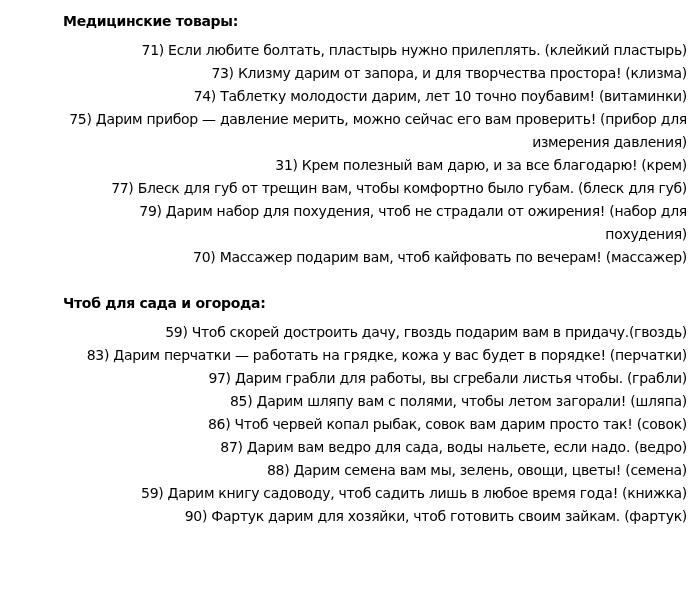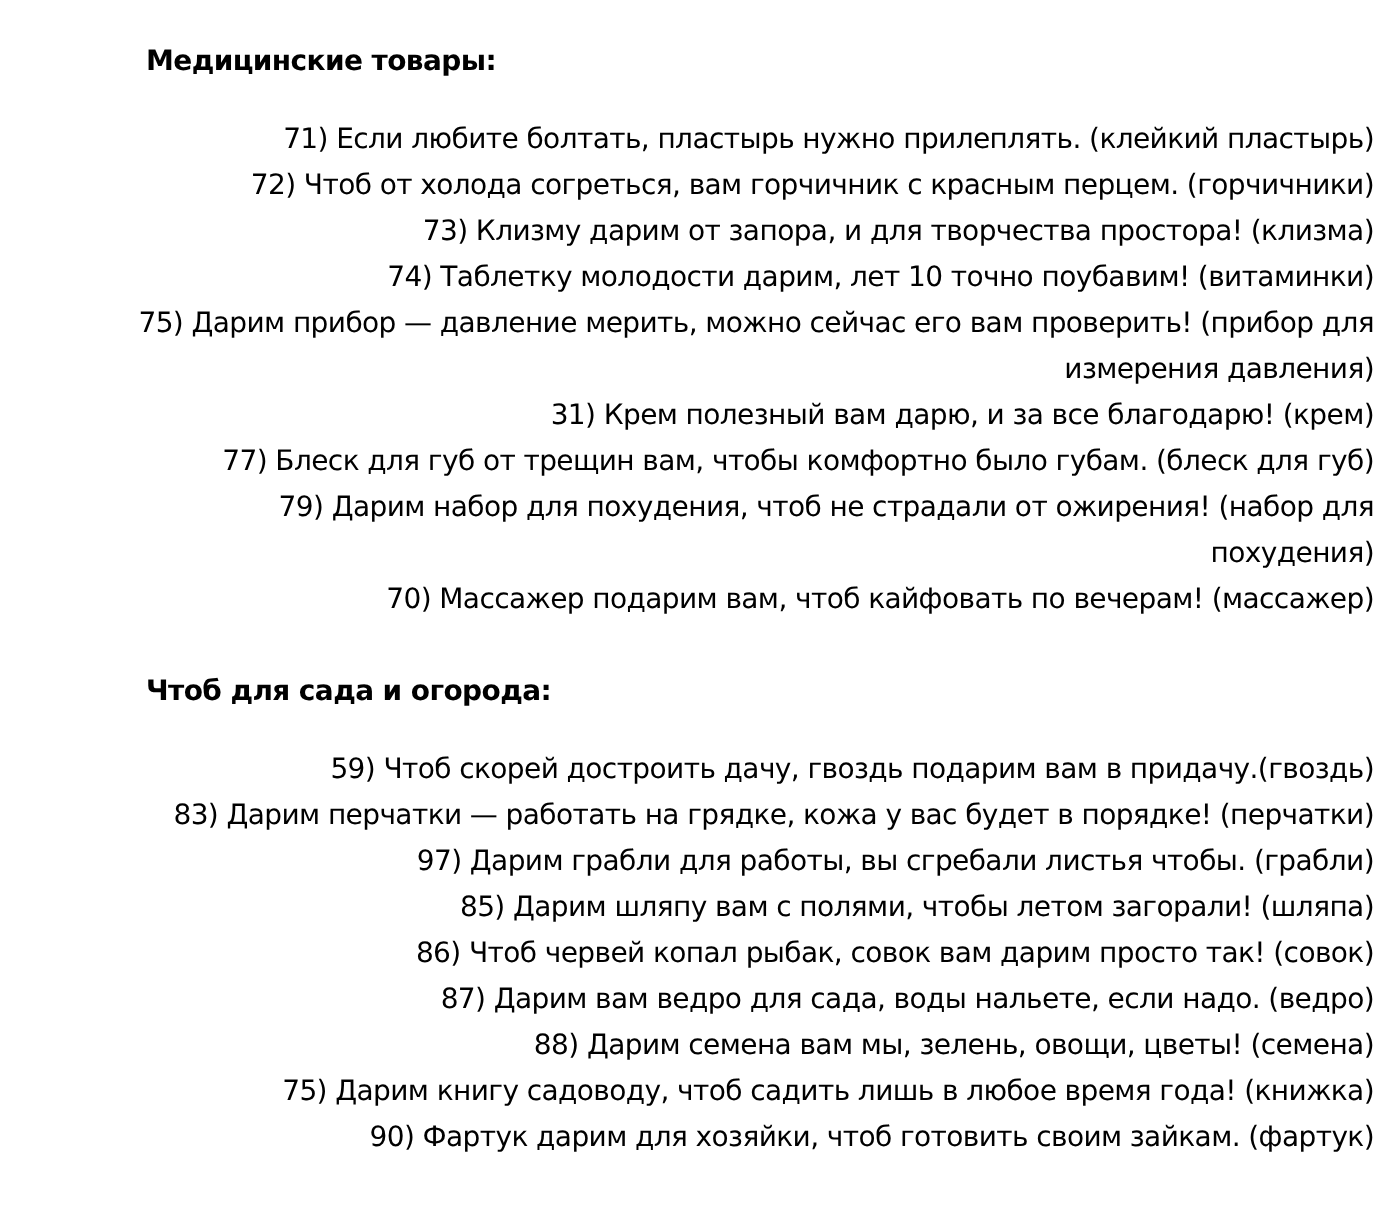--- a/index.html
+++ b/index.html
@@ -15,42 +15,41 @@
     letter-spacing: -0.3px;
     padding: 4px 10px 0 57px;
     overflow: hidden;
   }
   .doc {
     width: 630px;
   }
   .section-heading {
     font-size: 14px;
     font-weight: bold;
-    margin: 16px;
+    margin: 6px;
     line-height: 23px;
   }
   .section + .section {
     margin-top: 23px; 
   }
   .list-item {
     margin: 0;
     line-height: 23px;
     text-align: right;
   }
 </style>
 </head>
 <body style="background: rgb(255, 255, 255); color: rgb(0, 0, 0);">
 
 <main class="doc" id="doc-root">
   <section class="section">
     <h2 class="section-heading">Медицинские товары:</h2>
 
   <p class="list-item">71) Если любите болтать, пластырь нужно прилеплять. (клейкий пластырь)</p>
 
-  <p class="list-item">72) Чтоб от холода согреться, вам горчичник с красным перцем. (горчичники)</p>
 
   <p class="list-item">73) Клизму дарим от запора, и для творчества простора! (клизма)</p>
 
   <p class="list-item">74) Таблетку молодости дарим, лет 10 точно поубавим! (витаминки)</p>
 
   <p class="list-item">75) Дарим прибор — давление мерить, можно сейчас его вам проверить! (прибор для измерения давления)</p>
 
   <p class="list-item">31) Крем полезный вам дарю, и за все благодарю! (крем)</p>
 
   <p class="list-item">77) Блеск для губ от трещин вам, чтобы комфортно было губам. (блеск для губ)</p>
@@ -72,17 +71,17 @@
   <p class="list-item">97) Дарим грабли для работы, вы сгребали листья чтобы. (грабли)</p>
 
   <p class="list-item">85) Дарим шляпу вам с полями, чтобы летом загорали! (шляпа)</p>
 
   <p class="list-item">86) Чтоб червей копал рыбак, совок вам дарим просто так! (совок)</p>
 
   <p class="list-item">87) Дарим вам ведро для сада, воды нальете, если надо. (ведро)</p>
 
   <p class="list-item">88) Дарим семена вам мы, зелень, овощи, цветы! (семена)</p>
 
-  <p class="list-item">75) Дарим книгу садоводу, чтоб садить лишь в любое время года! (книжка)</p>
+  <p class="list-item">59) Дарим книгу садоводу, чтоб садить лишь в любое время года! (книжка)</p>
 
   <p class="list-item">90) Фартук дарим для хозяйки, чтоб готовить своим зайкам. (фартук)</p>
 </section>
 </main>
 
 </body></html>

